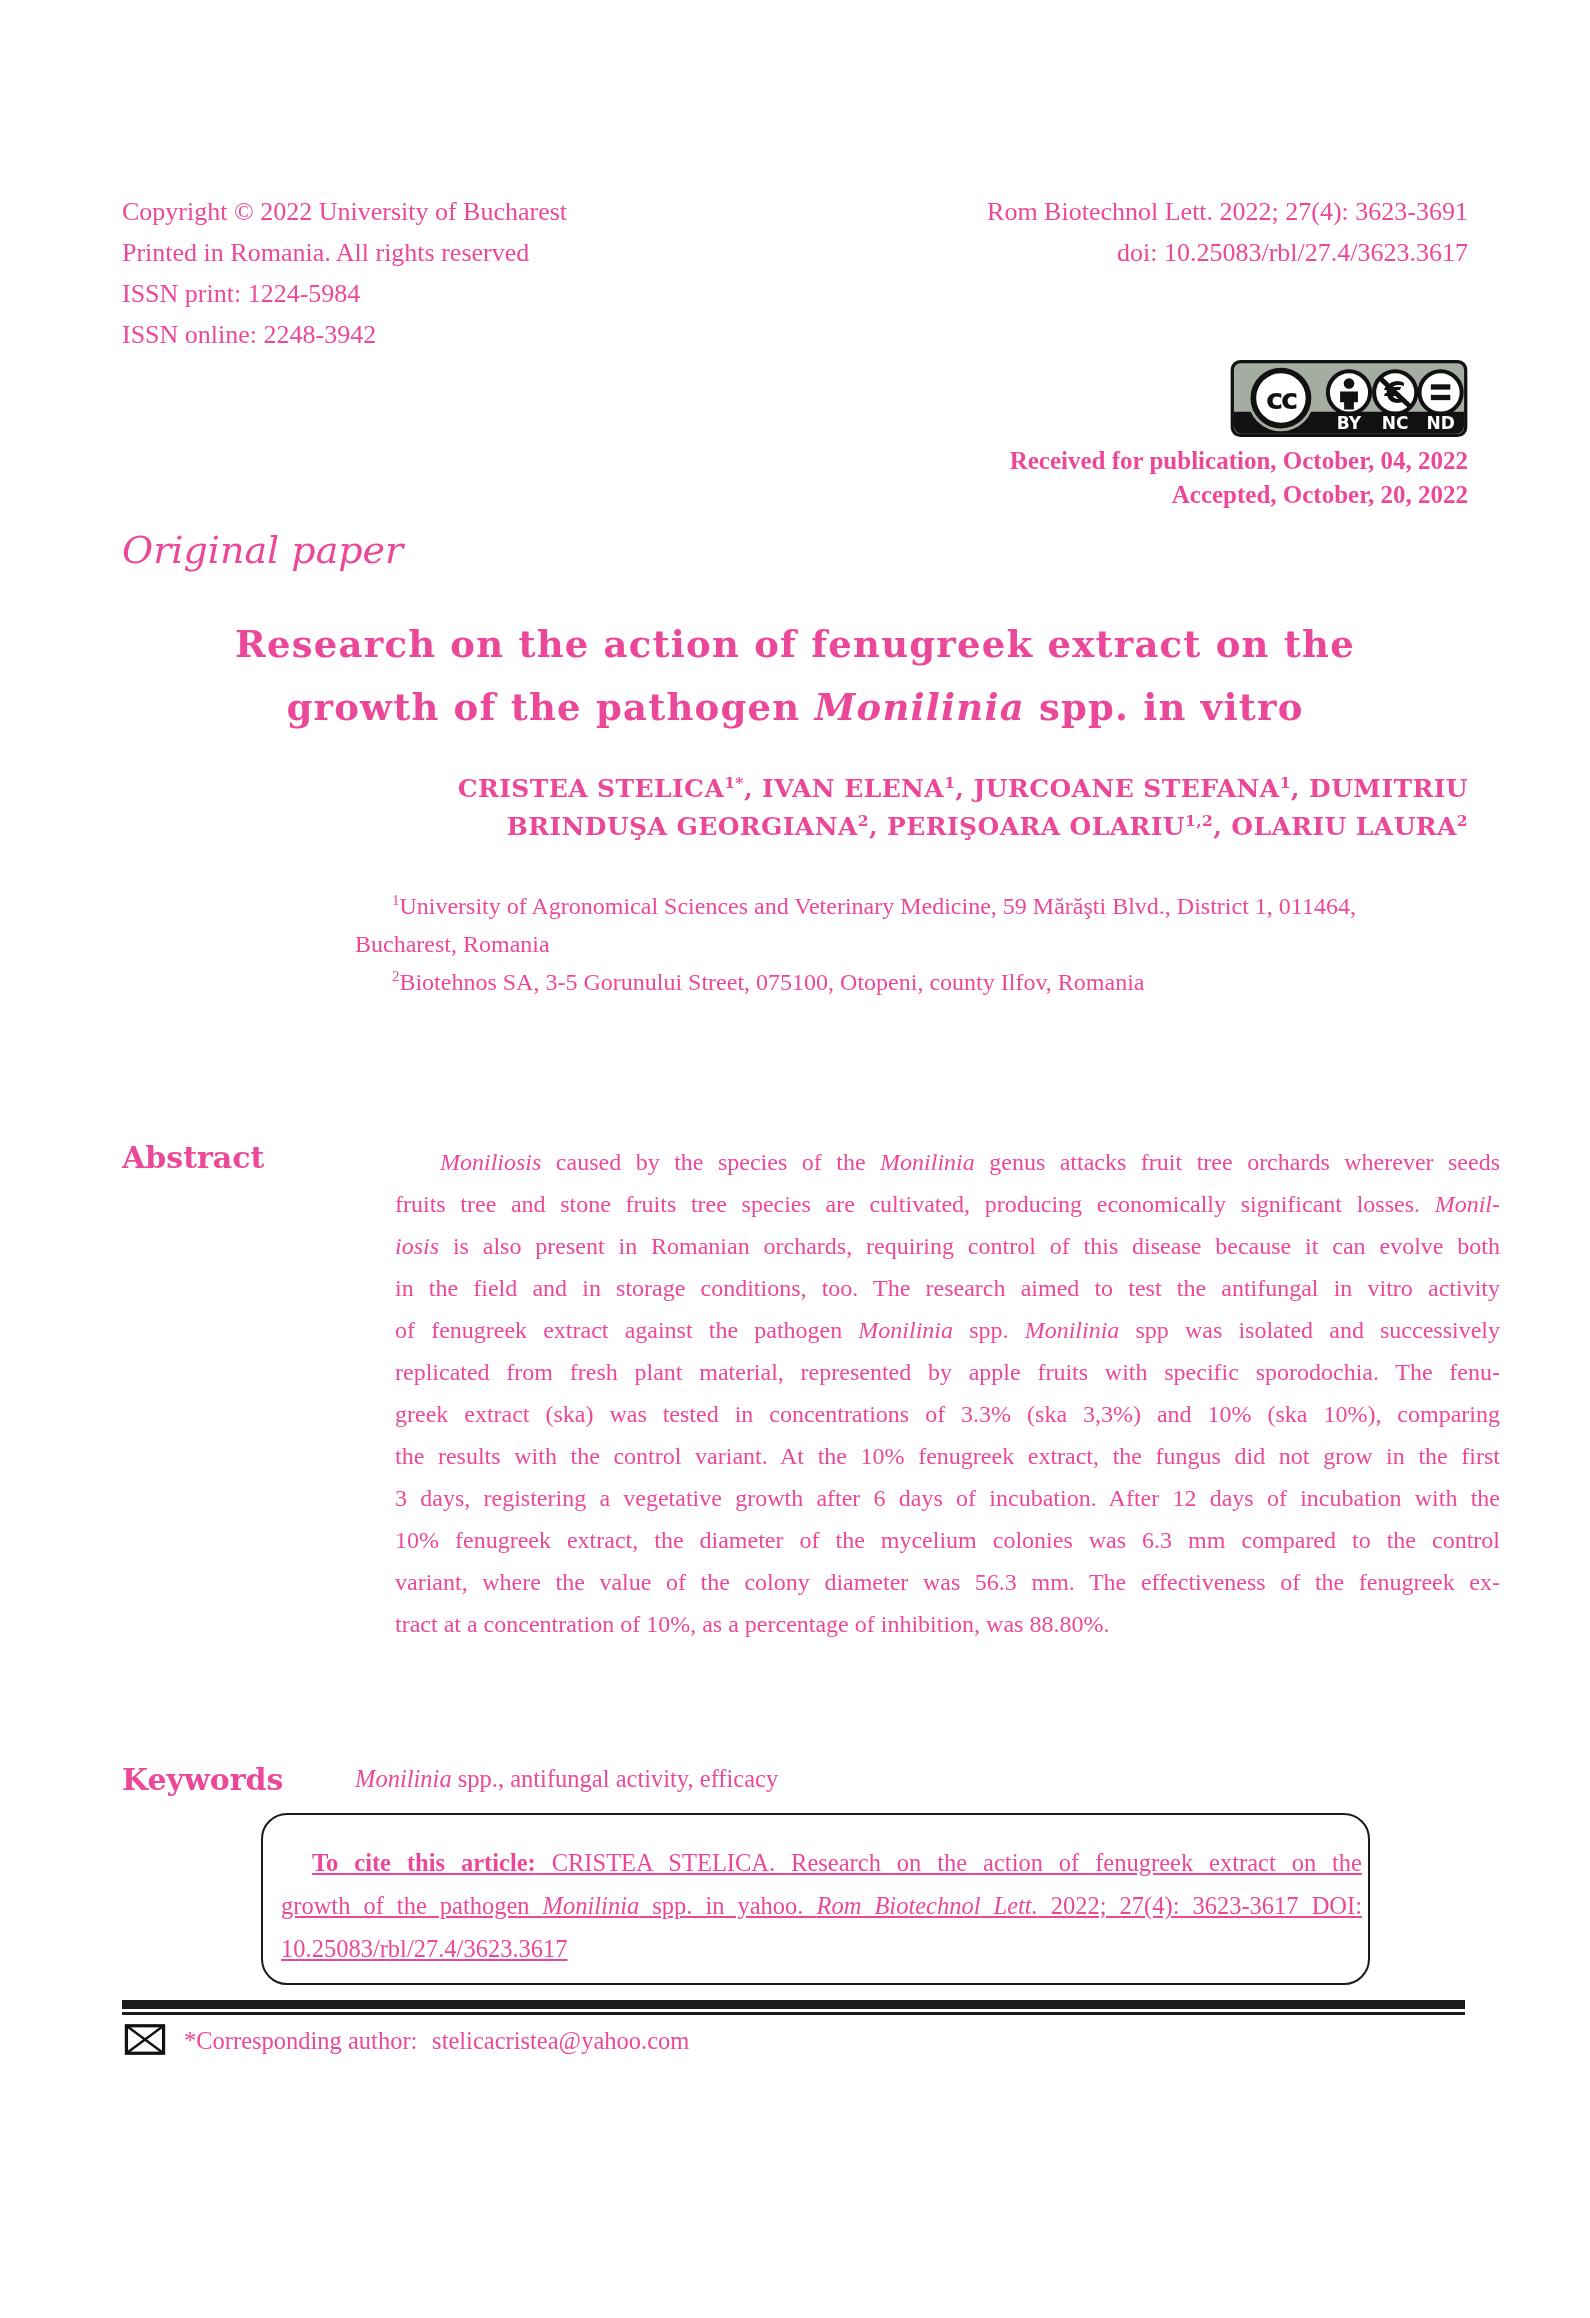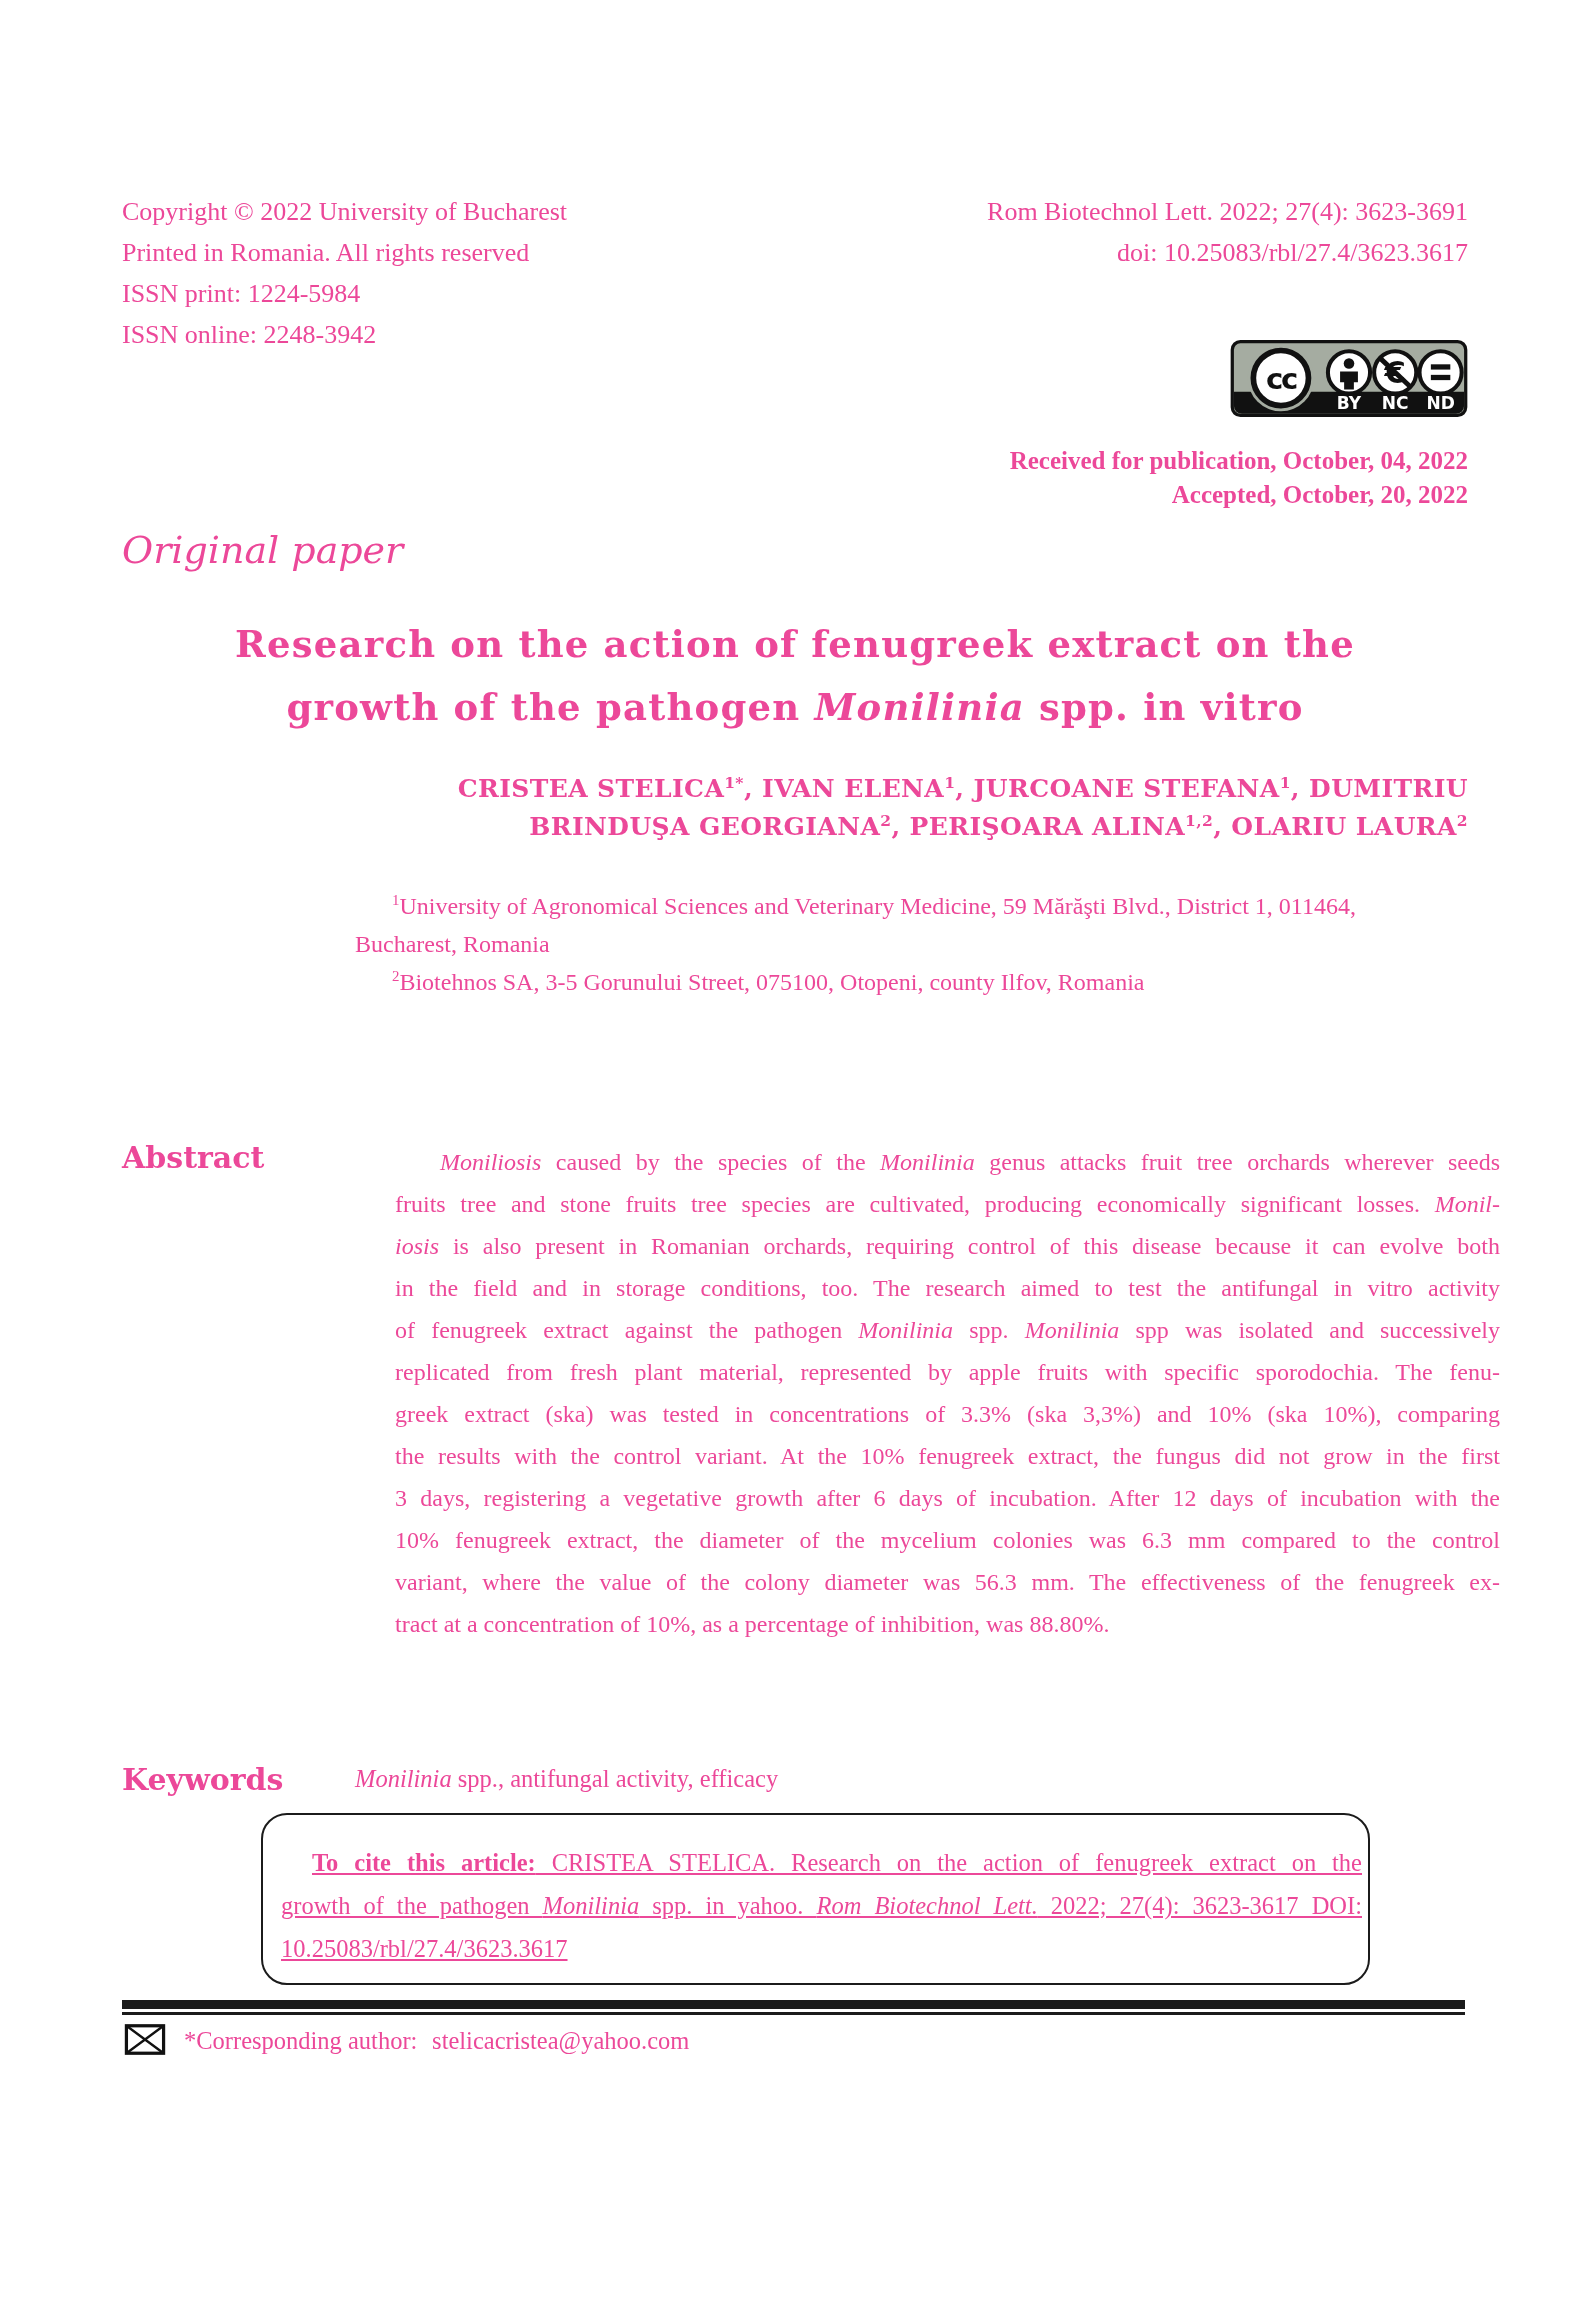--- a/index.html
+++ b/index.html
@@ -4,21 +4,21 @@
 <style>
   html,body { margin:0; padding:0; background:#e8e8e8; }
   .page {
     position:relative; width:1590px; height:2319px; margin:0 auto;
     background:#ffffff; overflow:hidden;
     font-family:"Liberation Serif", serif; color:#ec4899;
   }
   
   .copyright { position:absolute; left:122px; top:191px; font-size:26px; line-height:41px; }
   .jref { position:absolute; right:122px; top:191px; font-size:26px; line-height:41px; text-align:right; }
-  .cc-badge { position:absolute; left:1230px; top:340px; width:220px; height:77px; }
+  .cc-badge { position:absolute; left:1230px; top:360px; width:220px; height:77px; }
   .received { position:absolute; right:122px; top:444px; font-size:25px; line-height:34px; font-weight:bold; text-align:right; }
   
   .orig { position:absolute; left:122px; top:528px; font-size:38px; font-style:italic; font-family:"DejaVu Serif", serif; }
   .title { position:absolute; left:122px; top:613px; width:1346px; margin:0;
            text-align:center; font-family:"DejaVu Serif", serif; font-weight:bold;
            font-size:37px; line-height:63px; letter-spacing:1.2px; }
   .title i { font-style:italic; }
   .authors { position:absolute; left:122px; top:770px; width:1346px; text-align:right;
              font-family:"DejaVu Serif", serif; font-weight:bold; font-size:25px; line-height:38px; letter-spacing:0.4px; }
   .authors sup, .aff sup { font-size:62%; vertical-align:super; line-height:0; }
@@ -99,21 +99,21 @@
   <h1 class="title">
     <span>Research on the action of fenugreek extract on the</span><br>
     <span>growth of the pathogen </span><i>Monilinia</i><span> spp. in vitro</span>
   </h1>
 
   <div class="authors">
     <div>
       <span>CRISTEA STELICA</span><sup>1*</sup><span>, IVAN ELENA</span><sup>1</sup><span>, JURCOANE STEFANA</span><sup>1</sup><span>, DUMITRIU</span>
     </div>
     <div>
-      <span>BRINDUŞA GEORGIANA</span><sup>2</sup><span>, PERIŞOARA ALINA</span><sup>1,2</sup><span>, OLARIU LAURA</span><sup>2</sup>
+      <span>BRINDUŞA GEORGIANA</span><sup>2</sup><span>, PERIŞOARA OLARIU</span><sup>1,2</sup><span>, OLARIU LAURA</span><sup>2</sup>
     </div>
   </div>
 
   <div class="affils">
     <p class="aff"><sup>1</sup><span>University of Agronomical Sciences and Veterinary Medicine, 59 Mărăşti Blvd., District 1, 011464, Bucharest, Romania</span></p>
     <p class="aff"><sup>2</sup><span>Biotehnos SA, 3-5 Gorunului Street, 075100, Otopeni, county Ilfov, Romania</span></p>
   </div>
 
   <div class="section-heading abstract-heading">Abstract</div>
   <div class="abstract">

